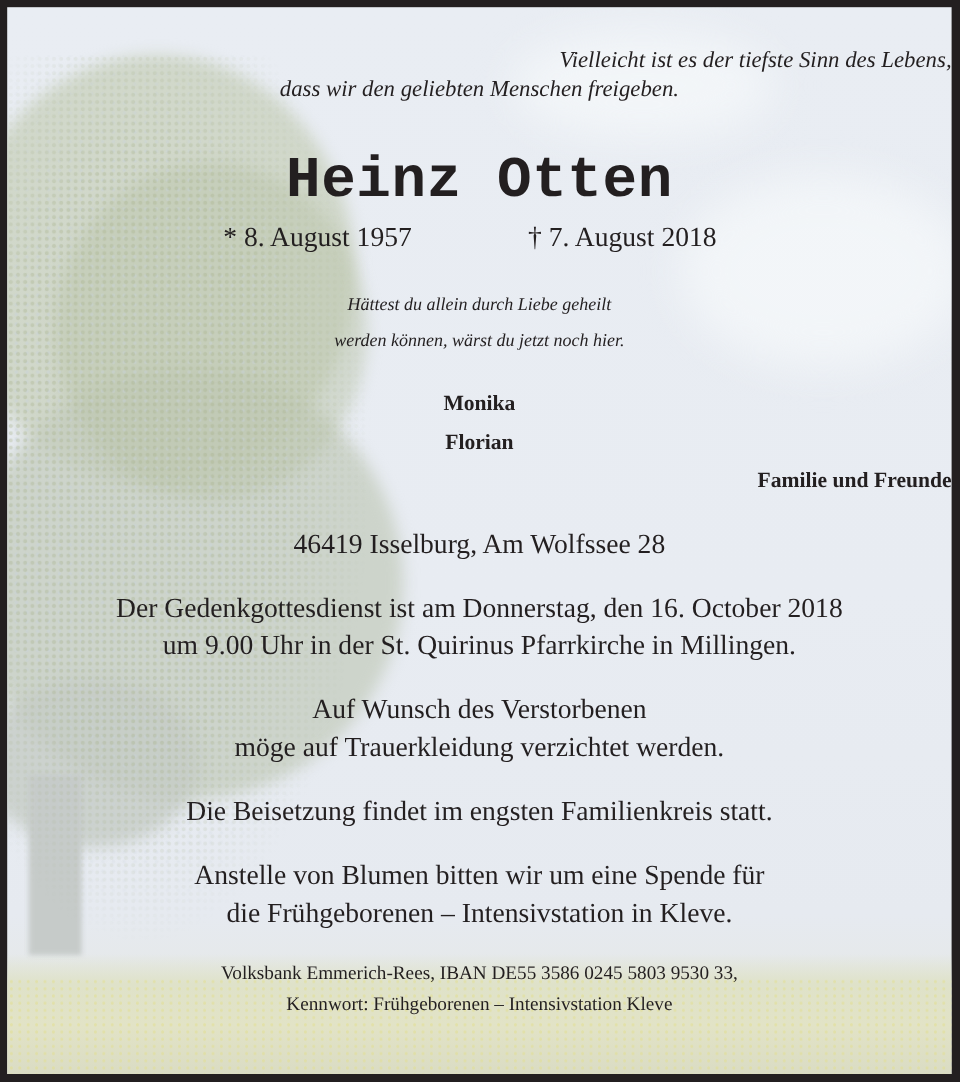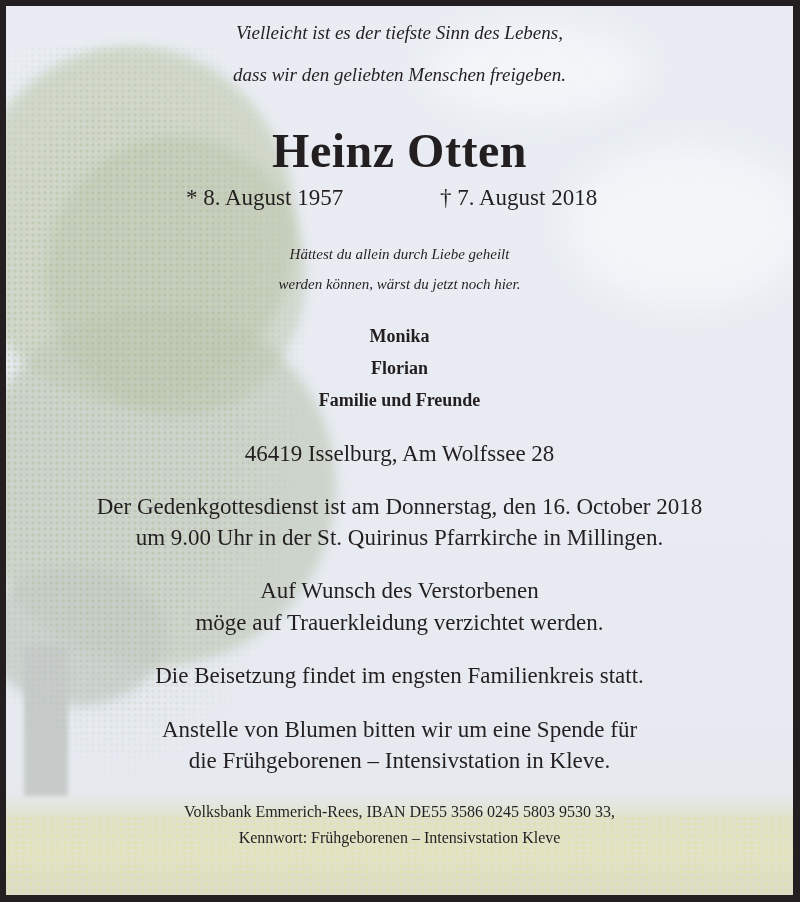--- a/index.html
+++ b/index.html
@@ -23,21 +23,21 @@
                       radial-gradient(circle, rgba(200,210,220,0.4) 1px, transparent 1.8px);
     background-size: 6px 6px, 9px 8px; background-position: 0 0, 3px 4px;
     -webkit-mask-image: radial-gradient(ellipse 60% 55% at 35% 45%, #000 60%, transparent 100%);
             mask-image: radial-gradient(ellipse 60% 55% at 35% 45%, #000 60%, transparent 100%); }
 
   .content { position: absolute; left: 0; top: 0; width: 787px; text-align: center; }
   .line { position: absolute; left: 0; width: 787px; text-align: center; white-space: nowrap; }
   .italic { font-style: italic; }
   .bold { font-weight: bold; }
   .motto { font-size: 19px; line-height: 24px; }
-  .name { font-size: 48px; font-weight: bold; line-height: 52px; letter-spacing: 0.5px; }
+  .name { font-size: 48px; font-weight: bold; line-height: 52px; letter-spacing: 0.5px; font-family: Liberation Mono, monospace; }
   .dates { font-size: 23px; line-height: 28px; }
   .quote { font-size: 15px; line-height: 30px; }
   .mourner { font-size: 18px; line-height: 30px; }
   .body-text { font-size: 23px; line-height: 30px; }
   .small { font-size: 16px; line-height: 26px; }
   .date-birth { position: absolute; left: 180px; }
   .date-death { position: absolute; left: 434px; }
 </style>
 </head>
 <body>
@@ -52,36 +52,36 @@
       <div class="tree-canopy" style="left:-30px; top:300px; width:360px; height:360px; background: rgba(196,204,190,0.75);"></div>
       <div class="tree-canopy" style="left:40px; top:130px; width:260px; height:280px; background: rgba(188,198,172,0.5);"></div>
       <div class="tree-canopy" style="left:-20px; top:560px; width:180px; height:140px; background: rgba(198,204,198,0.8);"></div>
       <div class="tree-trunk" style="left:18px; top:640px; width:44px; height:150px;"></div>
       <div class="canopy-texture"></div>
       <div class="meadow"></div>
       <div class="meadow-dots"></div>
     </div>
 
     <div class="content">
-      <div class="line motto italic" style="top:15px;">Vielleicht ist es der tiefste Sinn des Lebens,</div>
+      <div class="line motto italic" style="top:33px;text-align:right;">Vielleicht ist es der tiefste Sinn des Lebens,</div>
       <div class="line motto italic" style="top:57px;">dass wir den geliebten Menschen freigeben.</div>
 
       <div class="line name" style="top:119px;">Heinz Otten</div>
 
       <div class="line dates" style="top:178px;">
         <span class="date-birth">* 8. August 1957</span>
         <span class="date-death">† 7. August 2018</span>
       </div>
 
       <div class="line quote italic" style="top:233px;">Hättest du allein durch Liebe geheilt</div>
       <div class="line quote italic" style="top:263px;">werden können, wärst du jetzt noch hier.</div>
 
       <div class="line mourner bold" style="top:315px;">Monika</div>
       <div class="line mourner bold" style="top:347px;text-align:center;">Florian</div>
-      <div class="line mourner bold" style="top:379px;">Familie und Freunde</div>
+      <div class="line mourner bold" style="top:379px;text-align:right;">Familie und Freunde</div>
 
       <div class="line body-text" style="top:433px;">46419 Isselburg, Am Wolfssee 28</div>
 
       <div class="line body-text" style="top:486px;">Der Gedenkgottesdienst ist am Donnerstag, den 16. October 2018</div>
       <div class="line body-text" style="top:517px;">um 9.00 Uhr in der St. Quirinus Pfarrkirche in Millingen.</div>
 
       <div class="line body-text" style="top:570px;">Auf Wunsch des Verstorbenen</div>
       <div class="line body-text" style="top:602px;">möge auf Trauerkleidung verzichtet werden.</div>
 
       <div class="line body-text" style="top:655px;">Die Beisetzung findet im engsten Familienkreis statt.</div>

